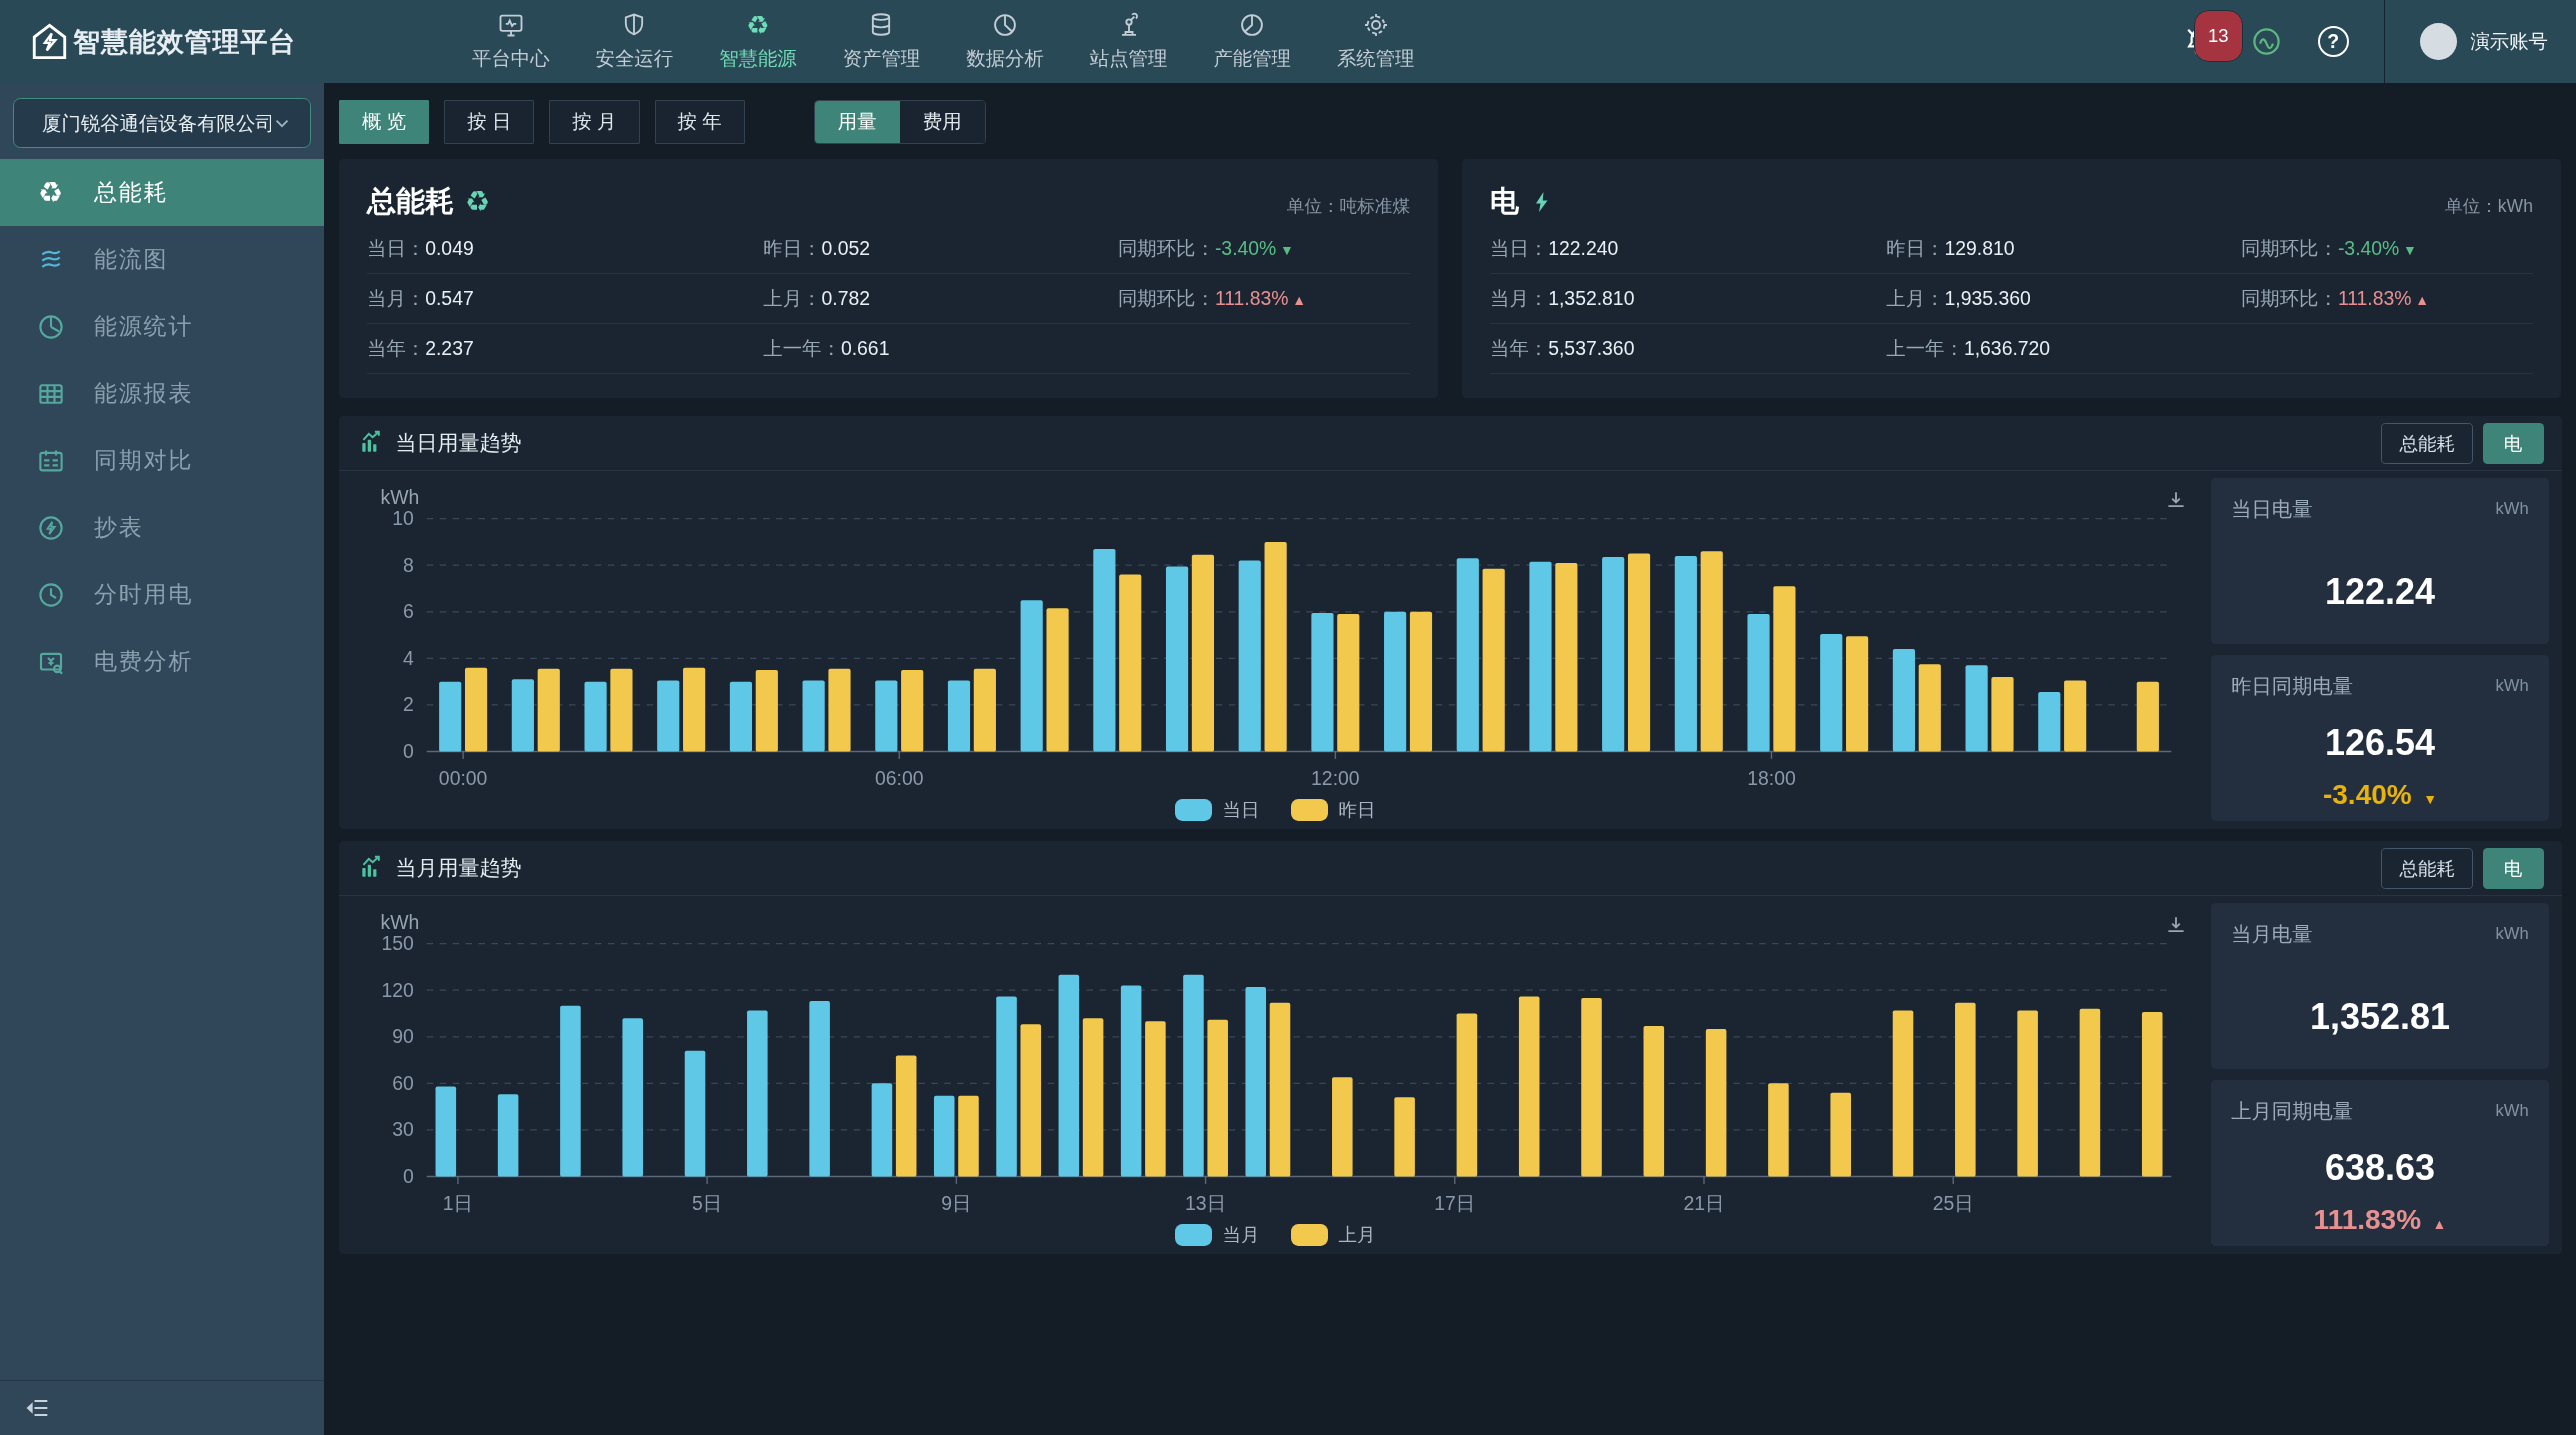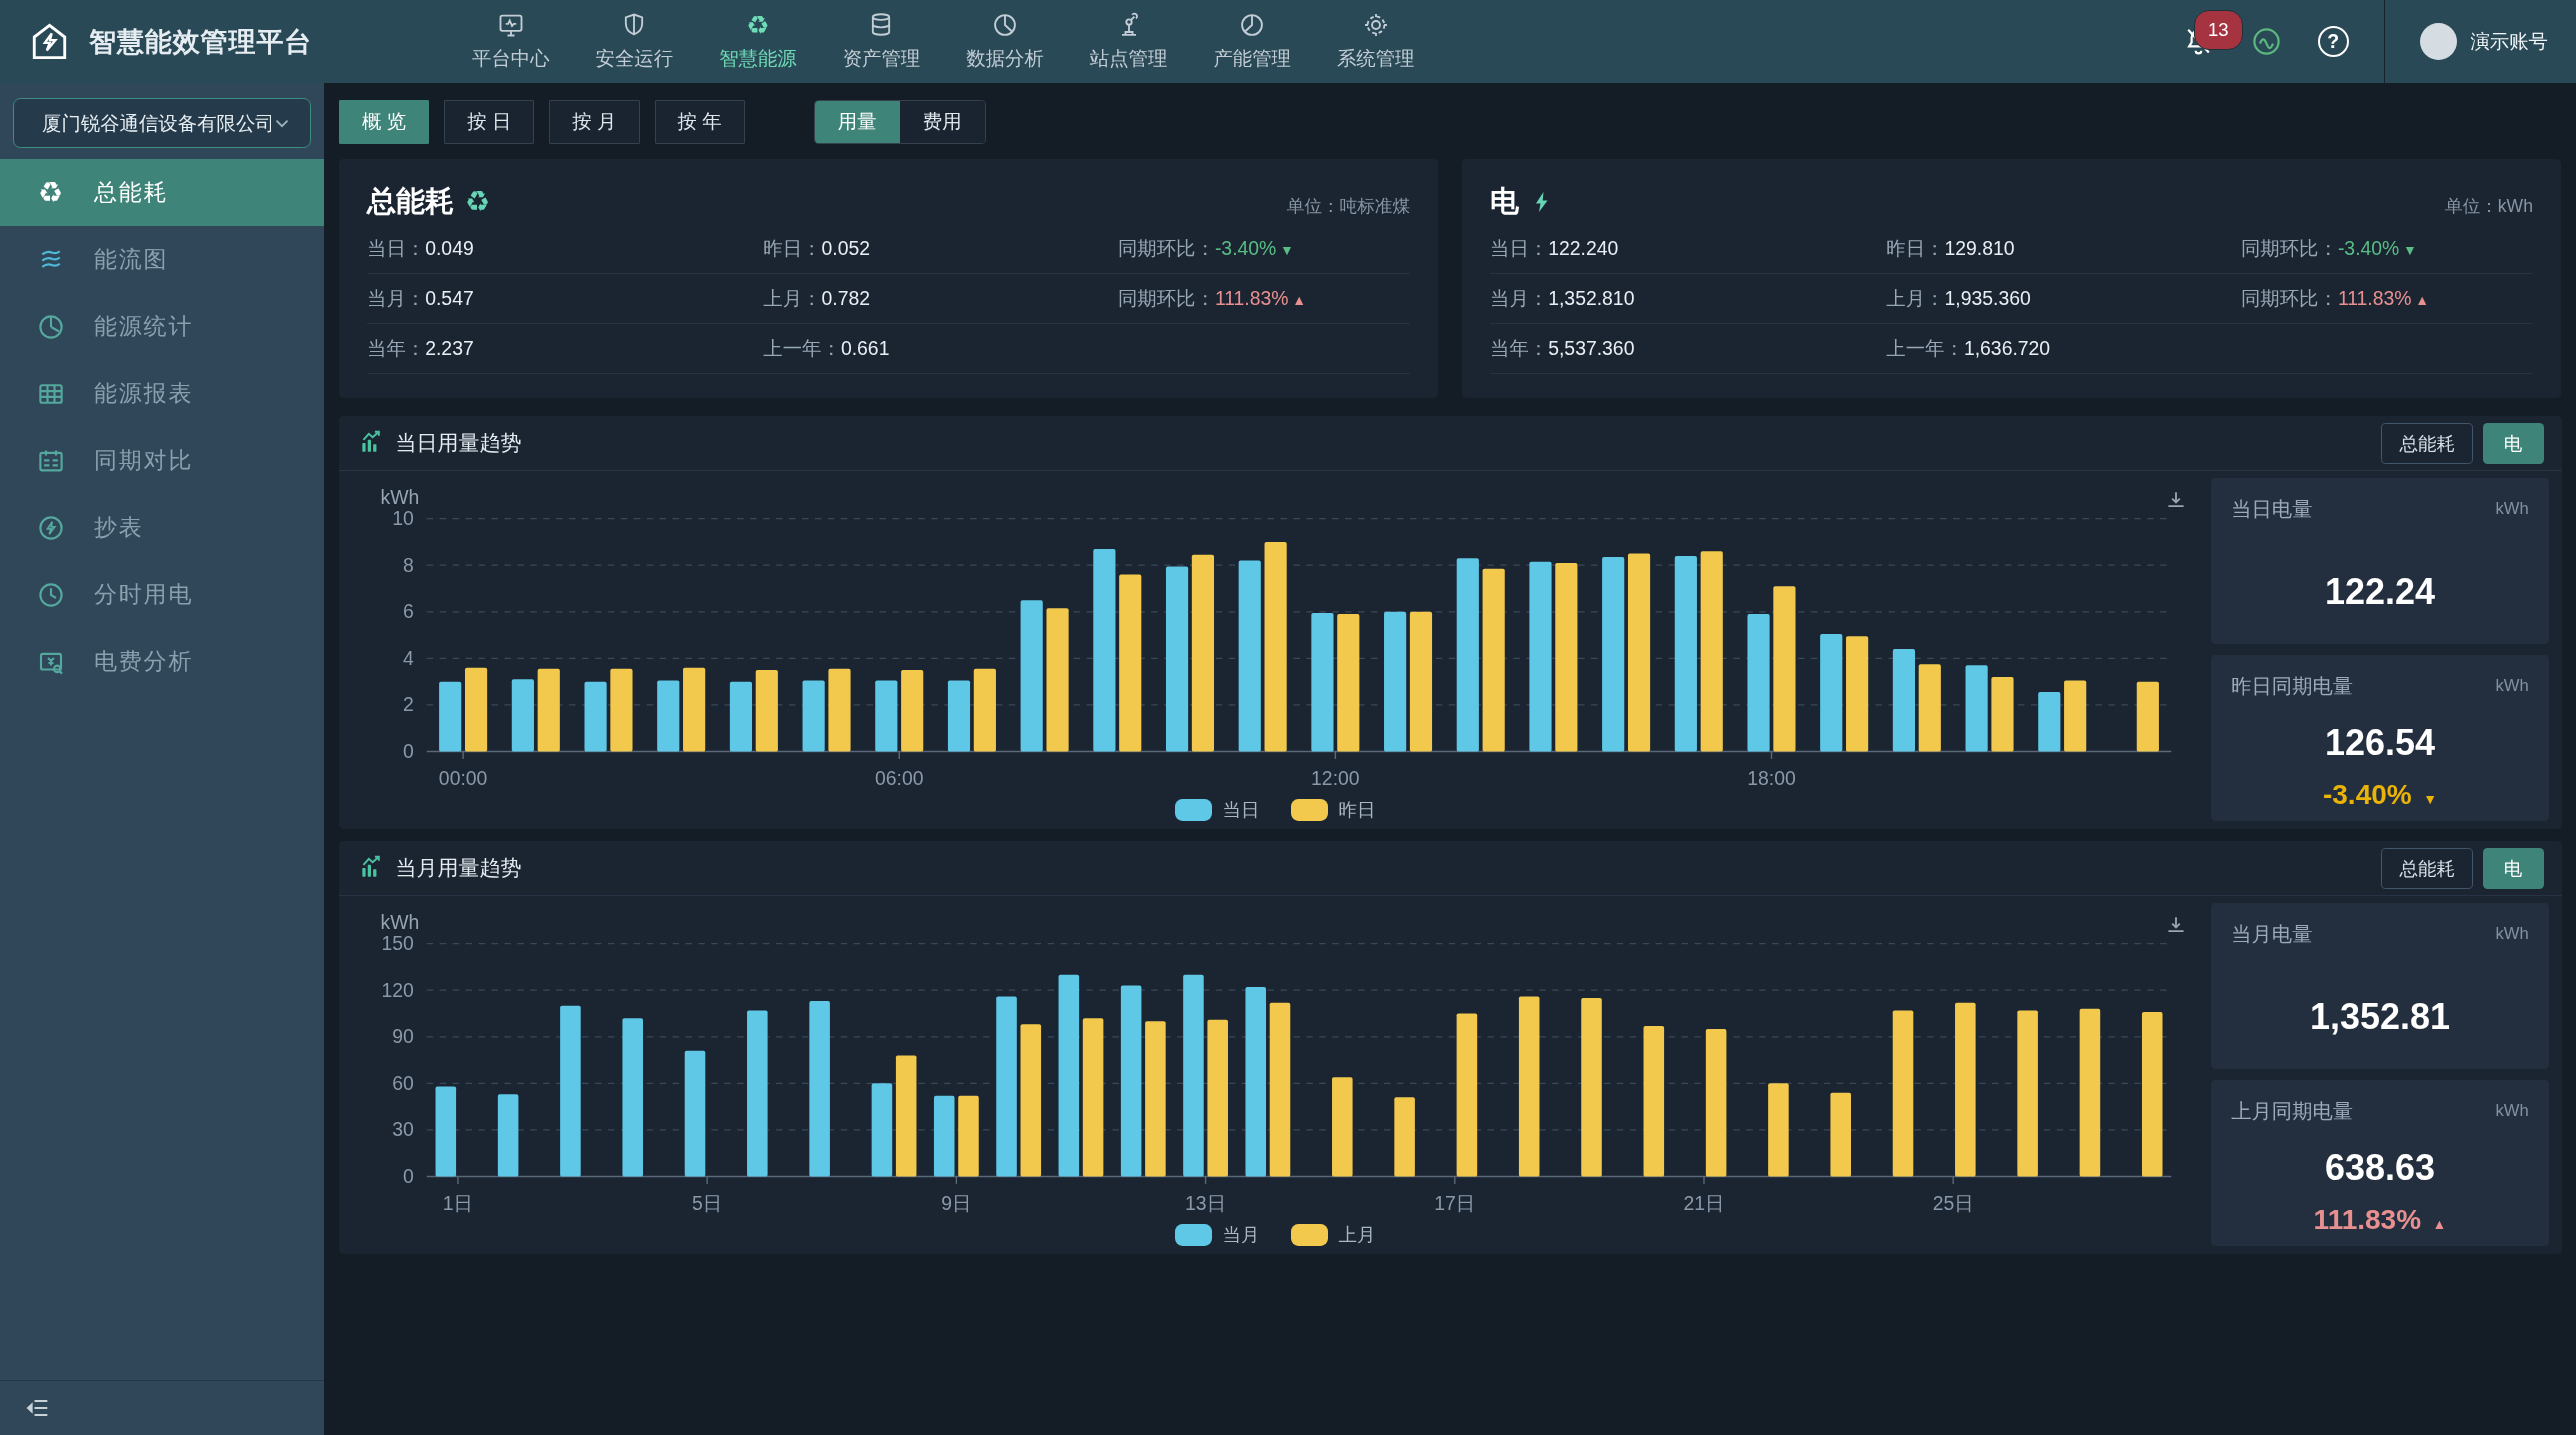--- a/index.html
+++ b/index.html
@@ -2,32 +2,32 @@
 <html style="font-size:15px"><head>
 <meta charset="utf-8">
 <style>
   * { margin:0; padding:0; box-sizing:border-box; }
   html,body { width:2576px; height:1435px; overflow:hidden; background:#141C26;
     font-family:"Liberation Sans","DejaVu Sans",sans-serif; color:#E6EDF2; }
 
   
   .topbar { position:absolute; left:0; top:0; width:2576px; height:83px; background:#2A4956;
     display:flex; align-items:center; z-index:5; }
-  .logo { display:flex; align-items:center; gap:18px; padding-left:28px; width:435px; flex:none; }
+  .logo { display:flex; align-items:center; gap:2px; padding-left:28px; width:435px; flex:none; }
   .logo-title { font-size:27px; font-weight:bold; letter-spacing:0.9px; white-space:nowrap; }
   .nav { display:flex; gap:46px; align-items:center; margin-left:37px; flex:1; }
   .nav-item { display:flex; flex-direction:column; align-items:center; gap:5.5px; color:#C2CDD5; cursor:pointer; }
   .nav-item svg, .nav-item .uicon { height:28px; }
   .nav-item .uicon { font-size:26px; line-height:28px; }
   .nav-label { font-size:19.4px; white-space:nowrap;text-align:center; }
   .nav-item.active { color:#6FDCB7; }
   .top-right { display:flex; align-items:center; gap:35px; padding-right:28px; height:100%; }
   .icon-wrap { position:relative; display:flex; align-items:center; cursor:pointer; }
   .badge { position:absolute; top:-15px; right:-28px; background:#A63440; border:1.8px solid #1E313B;
-    color:#fff; font-size:18.5px; padding:8px 13px; border-radius:15px; }
+    color:#fff; font-size:18.5px; padding:14px 13px; border-radius:15px; }
   .help-circle { width:31px; height:31px; border:2.3px solid #fff; border-radius:50%;
     display:flex; align-items:center; justify-content:center; font-size:19.4px; font-weight:bold; color:#fff; }
   .divider-v { width:1.8px; height:83px; background:#16222C; }
   .account { display:flex; align-items:center; gap:13px; cursor:pointer; }
   .avatar { width:37px; height:37px; border-radius:50%; background:#D6DDE2; }
   .account-name { font-size:19.4px; color:#F2F6F9; white-space:nowrap; }
 
   
   .sidebar { position:absolute; left:0; top:83px; width:324px; height:1352px; background:#2F4759;
     display:flex; flex-direction:column; }

